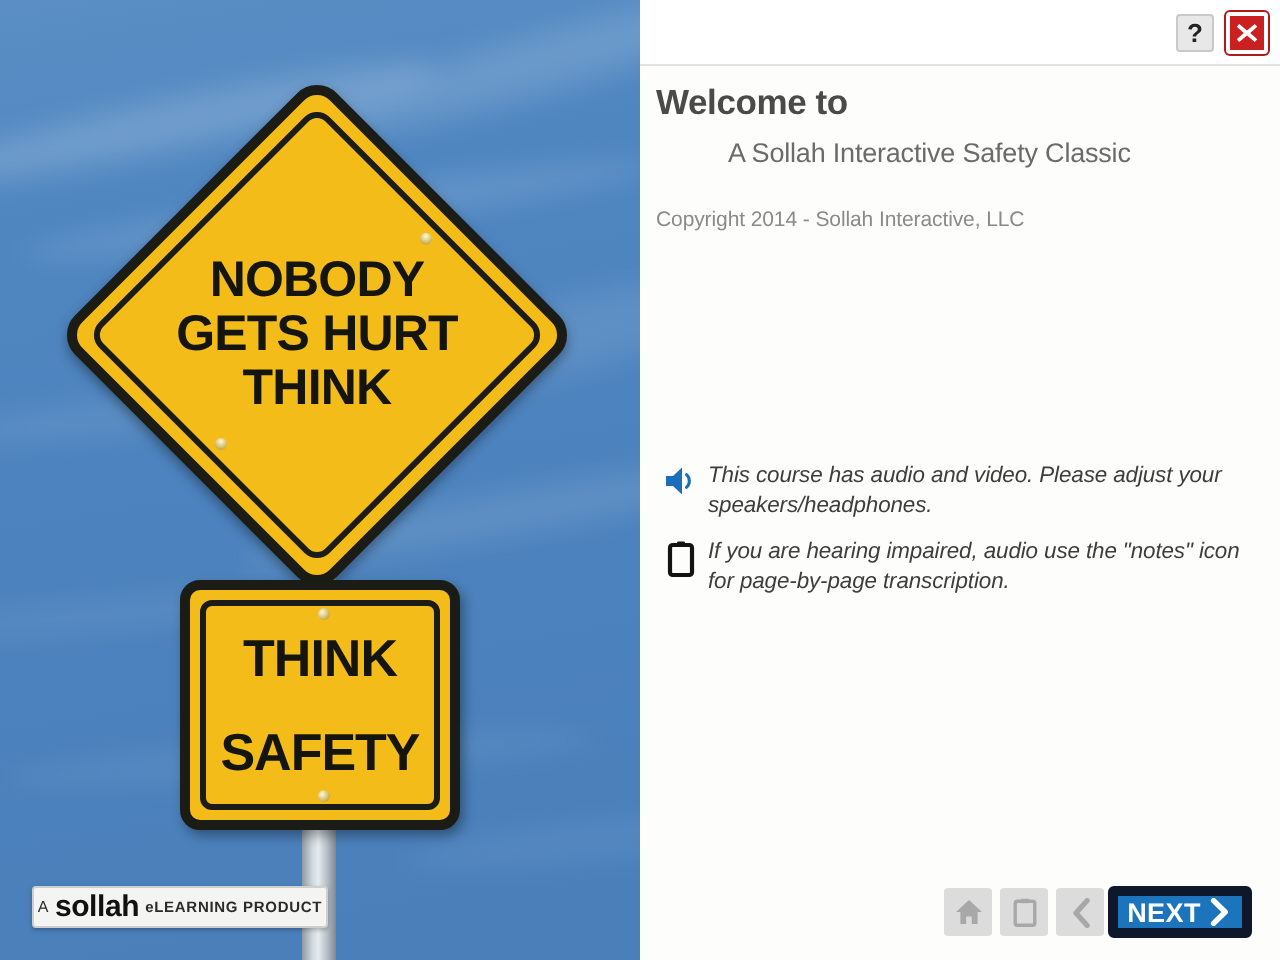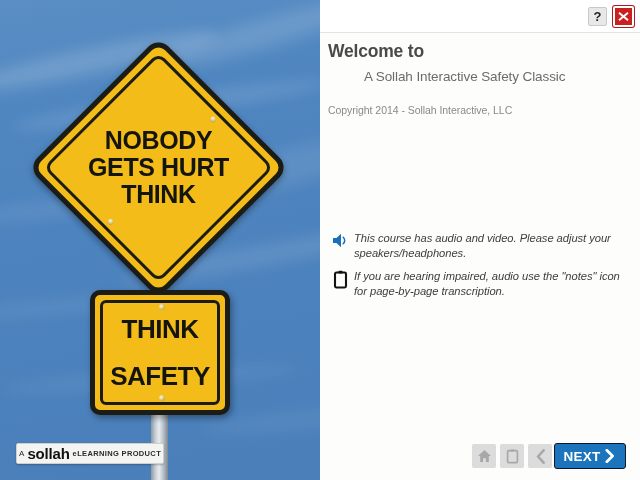--- a/index.html
+++ b/index.html
@@ -196,21 +196,21 @@
     display: flex; align-items: center; justify-content: center;
     cursor: pointer;
   }
   #nav-home { left: 152px; }
   #nav-notes { left: 180px; }
   #nav-prev { left: 208px; }
   #next-button {
     position: absolute; left: 234px; top: -1px;
     width: 72px; height: 26px;
     background: #1b74bc;
-    border: 1px solid #0f172a;
+    border: 5px solid #0f172a;
     border-radius: 3px;
     display: flex; align-items: center; justify-content: center;
     gap: 4px; cursor: pointer;
   }
   #next-label {
     color: #ffffff; font-size: 13.5px; font-weight: bold;
     letter-spacing: .2px;
   }
 </style>
 </head>

